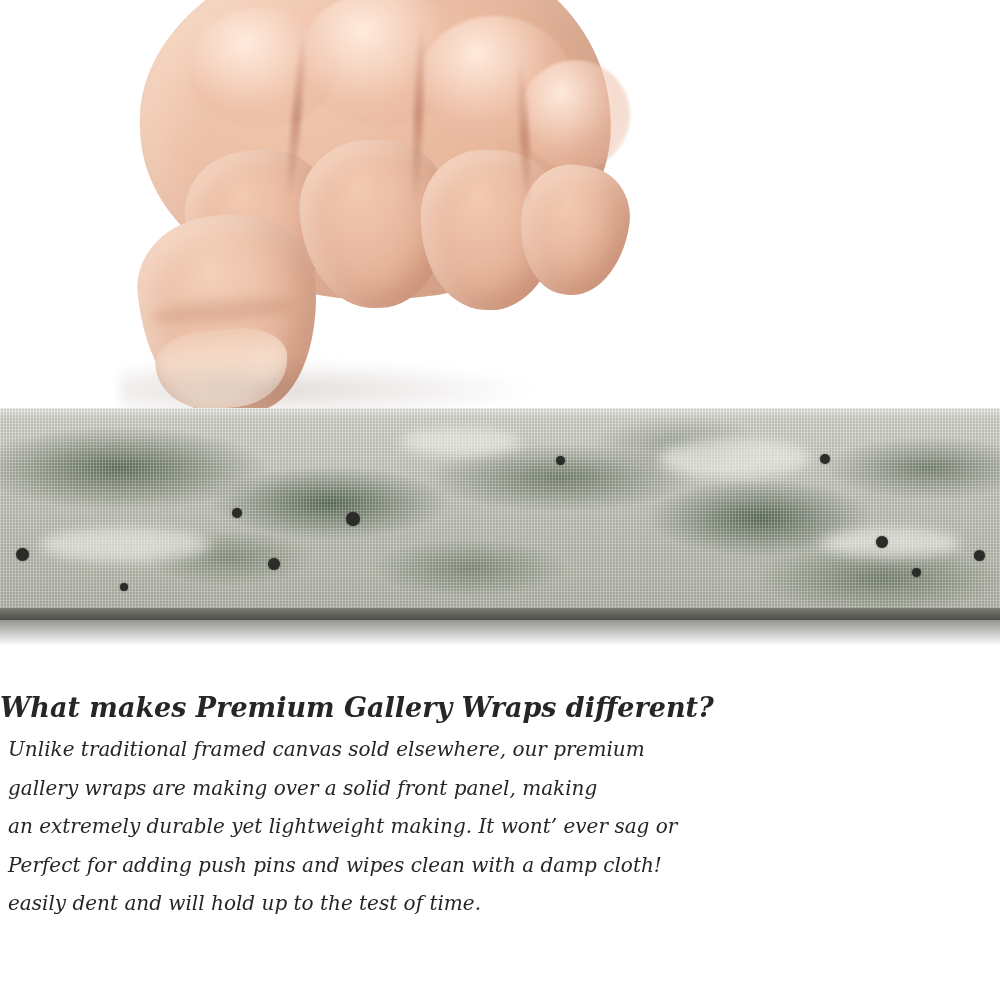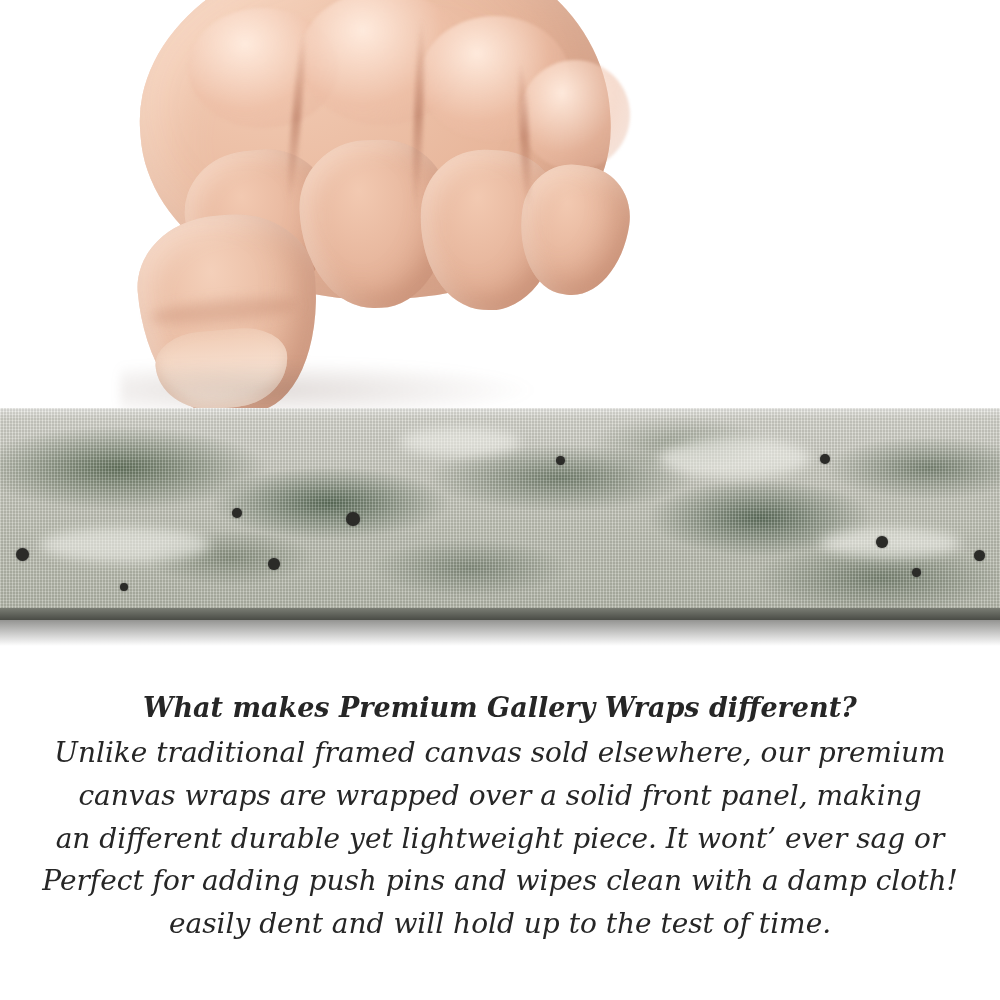--- a/index.html
+++ b/index.html
@@ -193,34 +193,33 @@
     height: 10px;
     background: linear-gradient(to bottom, rgba(255,255,255,0.55), rgba(255,255,255,0));
   }
 
   
   .caption {
     position: absolute;
     left: 0;
     top: 690px;
     width: 1000px;
-    text-align: center;
     color: #262626;
     font-family: "DejaVu Serif", serif;
     font-style: italic;
   }
   .caption-heading {
     font-size: 27px;
     font-weight: 700;
     line-height: 1.35;
     margin-bottom: 6px;
   }
   .caption-body p {
-    margin: 0;
-    font-size: 28px;
+    margin: 8px;
+    font-size: 20px;
     line-height: 1.52;
   }
 </style>
 </head>
 <body>
 
 <div class="scene">
 
   <div class="hand-area">
     <div class="fist"></div>
@@ -262,20 +261,20 @@
     <div class="speck" style="left:120px; top:175px; width:8px;  height:8px;"></div>
 
     <div class="canvas-bottom-edge"></div>
   </div>
   <div class="canvas-shadow-strip"></div>
 
   <div class="caption">
     <div class="caption-heading">What makes Premium Gallery Wraps different?</div>
     <div class="caption-body">
       <p>Unlike traditional framed canvas sold elsewhere, our premium</p>
-      <p>canvas wraps are wrapped over a solid front panel, making</p>
-      <p>an different durable yet lightweight piece. It wont’ ever sag or</p>
+      <p>gallery wraps are making over a solid front panel, making</p>
+      <p>an extremely durable yet lightweight making. It wont’ ever sag or</p>
       <p>Perfect for adding push pins and wipes clean with a damp cloth!</p>
       <p>easily dent and will hold up to the test of time.</p>
     </div>
   </div>
 
 </div>
 
 </body></html>

